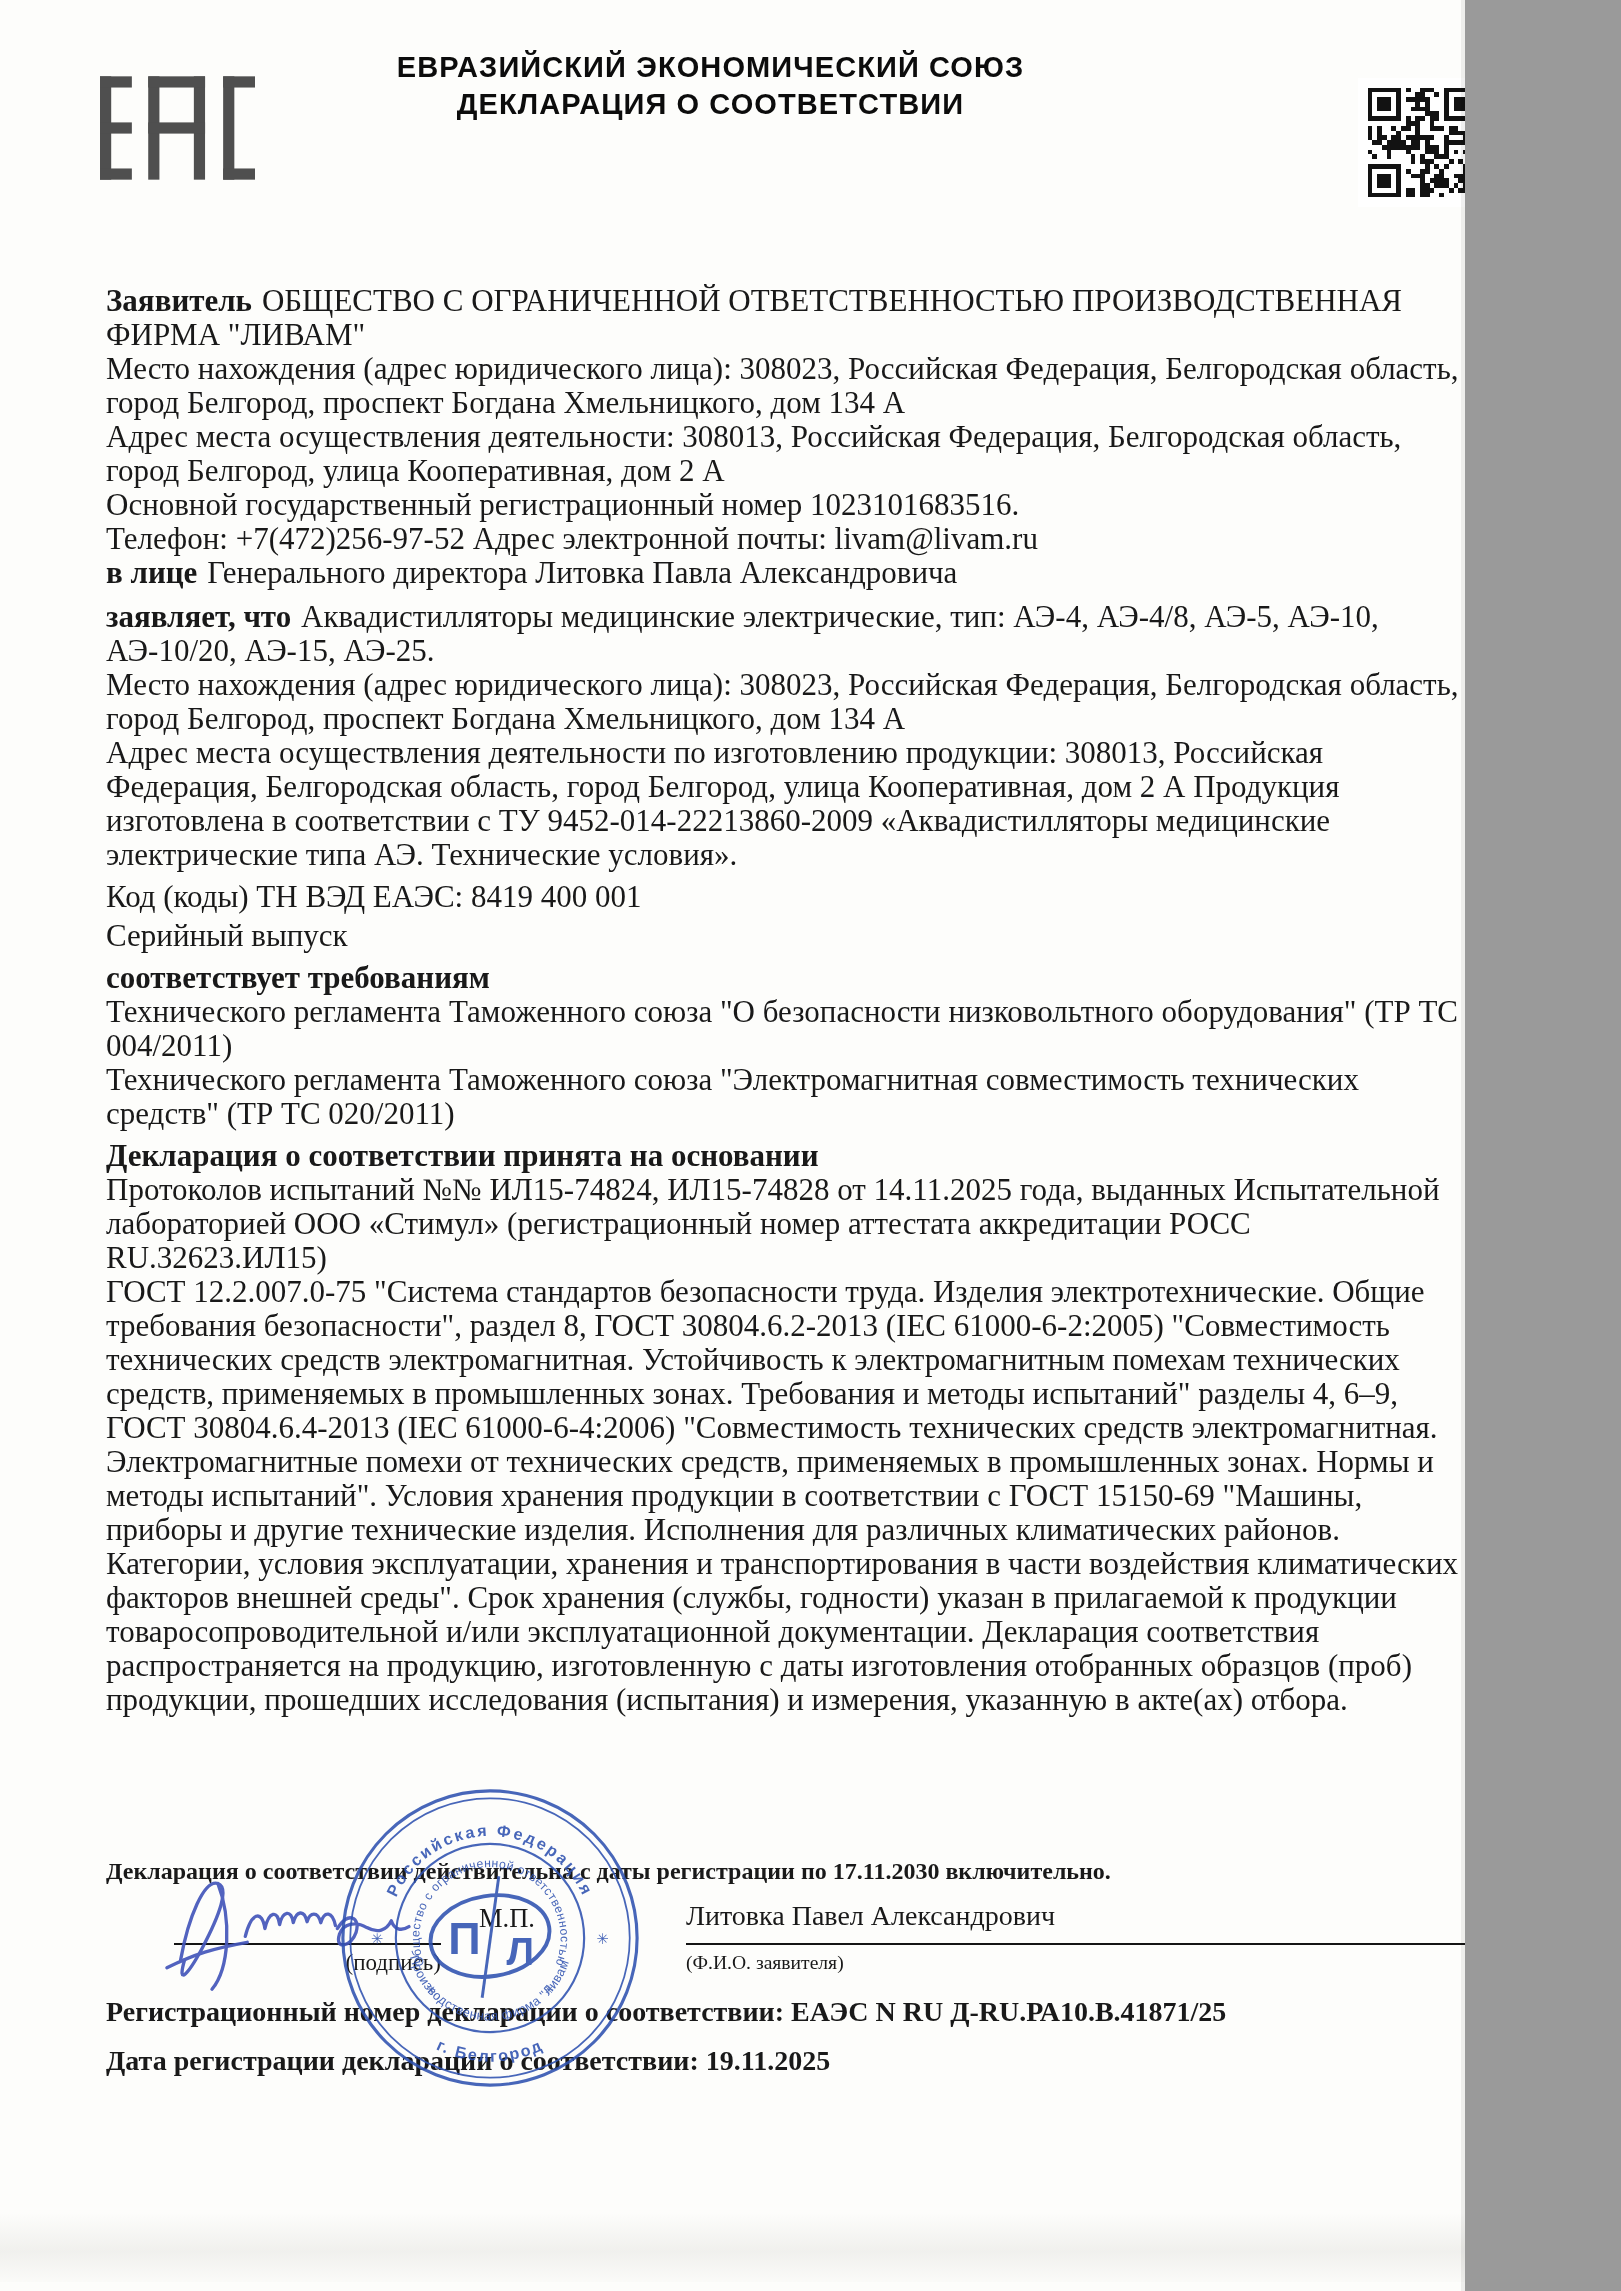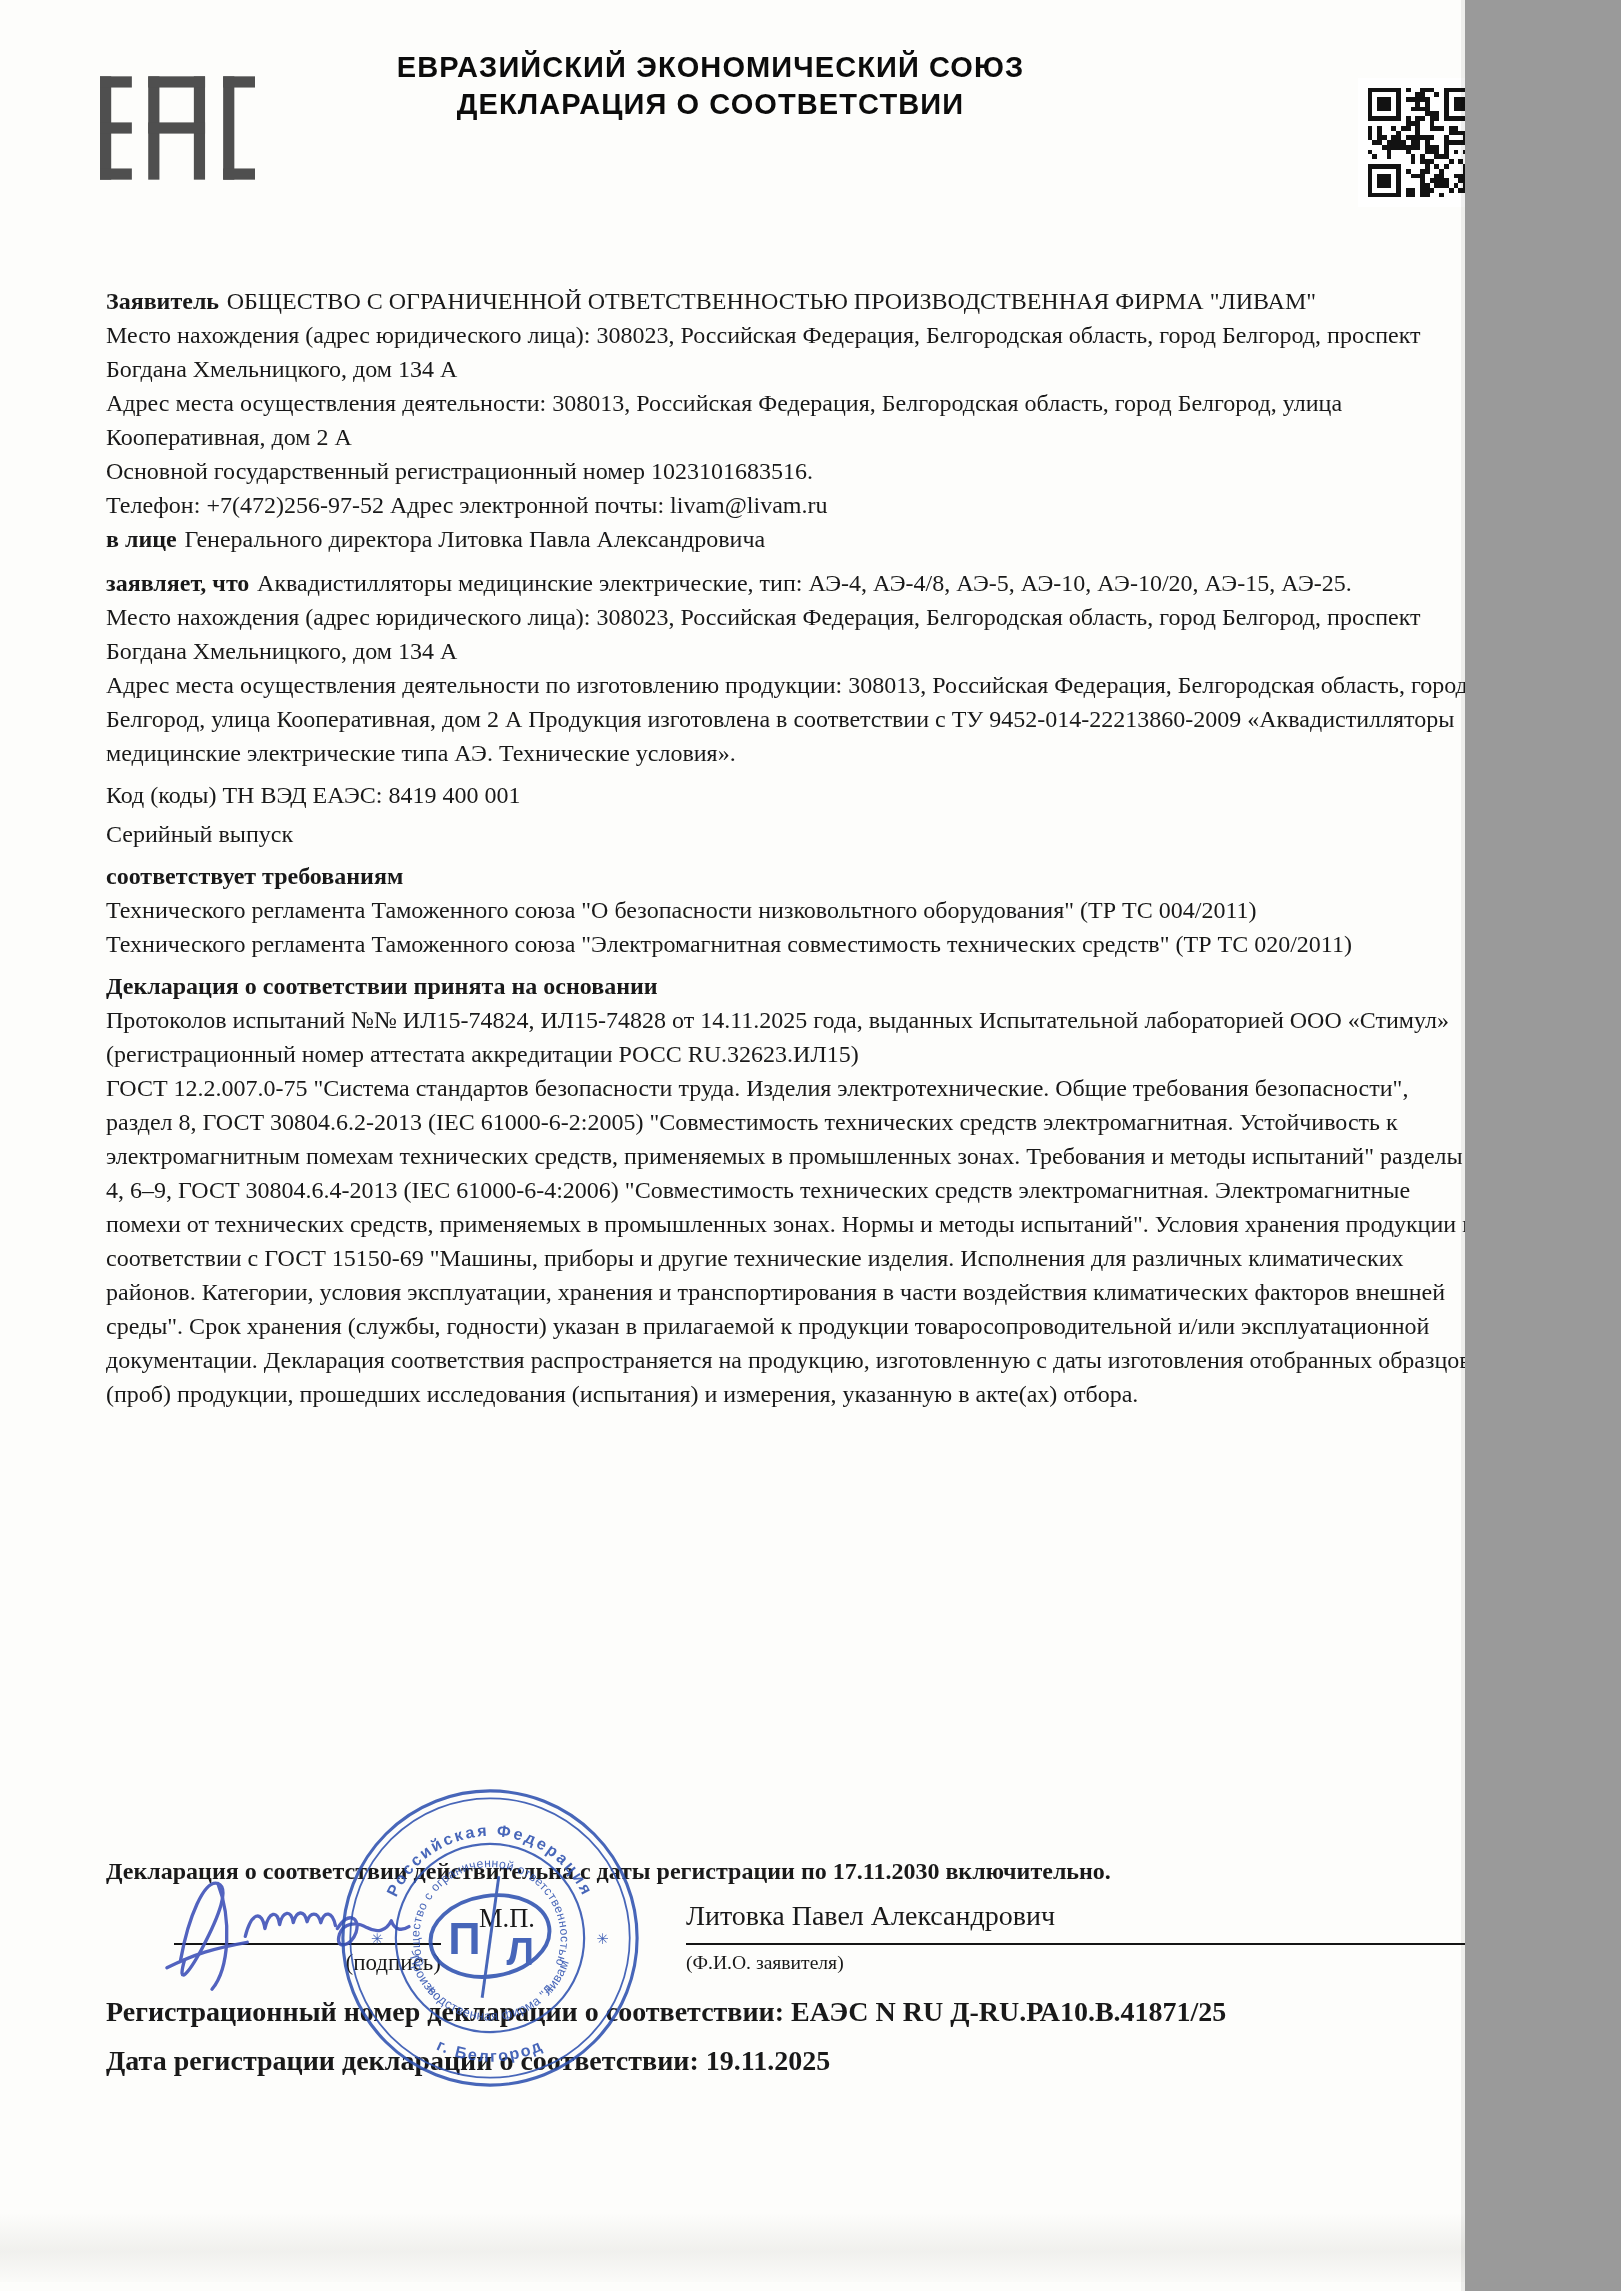--- a/index.html
+++ b/index.html
@@ -4,21 +4,21 @@
 <style>
   html,body{margin:0;padding:0;background:#9a9a9a;}
   .page{position:relative;width:1465px;height:2292px;background:#fdfdfb;overflow:hidden;
         font-family:"Liberation Serif",serif;color:#191919;}
   .page::after{content:"";position:absolute;right:0;top:0;bottom:0;width:3.9px;background:rgba(0,0,0,.06);}
   .eac{position:absolute;left:100px;top:71px;}
   .title{position:absolute;left:284px;top:49px;width:853px;text-align:center;
          font-family:"Liberation Sans",sans-serif;font-weight:bold;font-size:29px;
          line-height:37px;letter-spacing:1.1px;color:#0c0c0c;}
   .qr{position:absolute;left:1358px;top:78px;}
-  .content{position:absolute;left:106px;top:284px;width:1370px;font-size:24px;line-height:34px;}
+  .content{position:absolute;left:106px;top:284px;width:1370px;font-size:31px;line-height:34px;}
   .content p{margin:0;}
   .content p.g6{margin-top:5.9px;}
   .content p.g8{margin-top:7.8px;}
   .content p.g10{margin-top:9.8px;}
   .content b{margin-right:.32em;}
   .content .bold{font-weight:bold;}
   .validity{position:absolute;left:106px;top:1858px;width:1372px;margin:0;
             font-size:24px;font-weight:bold;}
   .sig-line-left{position:absolute;left:174px;top:1943px;width:267px;border-top:2.9px solid #141414;}
   .sig-cap-left{position:absolute;left:174px;top:1950px;width:267px;text-align:right;font-size:23px;}

